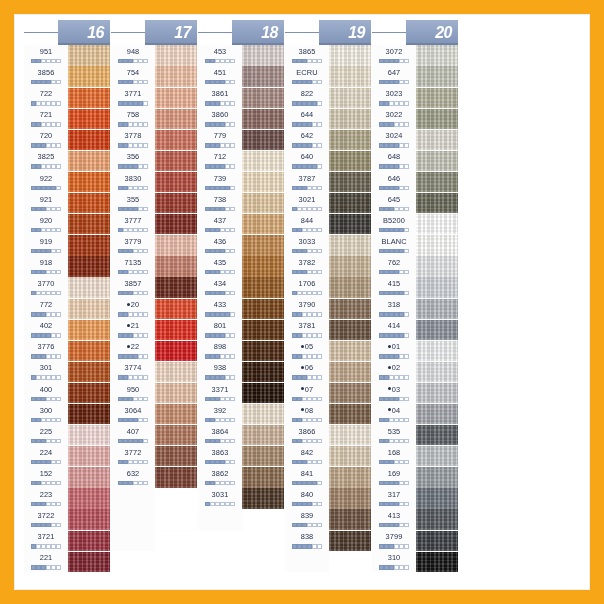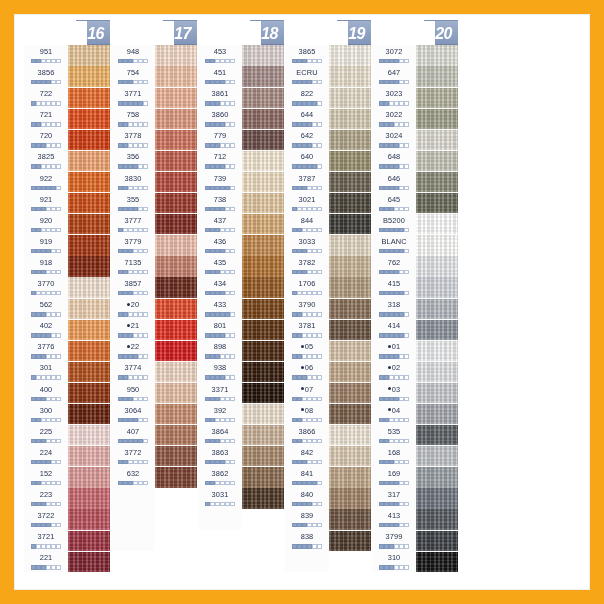--- a/index.html
+++ b/index.html
@@ -35,23 +35,22 @@
   .col{
     width:86px;
     display:flex;
     flex-direction:column;
   }
   
   .col-head{
     position:relative;
     height:25px;
     display:flex;
-    align-items:flex-end;
+    align-items:center;
     overflow:hidden;
-    flex-direction:column;
   }
   .head-hatch{
     width:34px;
     background:#ffffff;
     position:relative;
     border-bottom:1px solid #7e91b5;
     overflow:hidden;
   }
   .head-hatch:after{
     content:"";
@@ -325,21 +324,21 @@
                   <span class="sq"></span>
                   <span class="sq"></span>
                   <span class="sq"></span>
                   <span class="sq"></span>
                 </div>
               </div>
               <div class="swatch" style="background: rgb(243, 226, 211);"></div>
             </div>
             <div class="row">
               <div class="label-cell">
-                <div class="code">562</div>
+                <div class="code">772</div>
                 <div class="strands">
                   <span class="sq on"></span>
                   <span class="sq on"></span>
                   <span class="sq on"></span>
                   <span class="sq"></span>
                   <span class="sq"></span>
                   <span class="sq"></span>
                 </div>
               </div>
               <div class="swatch" style="background: rgb(240, 211, 180);"></div>

